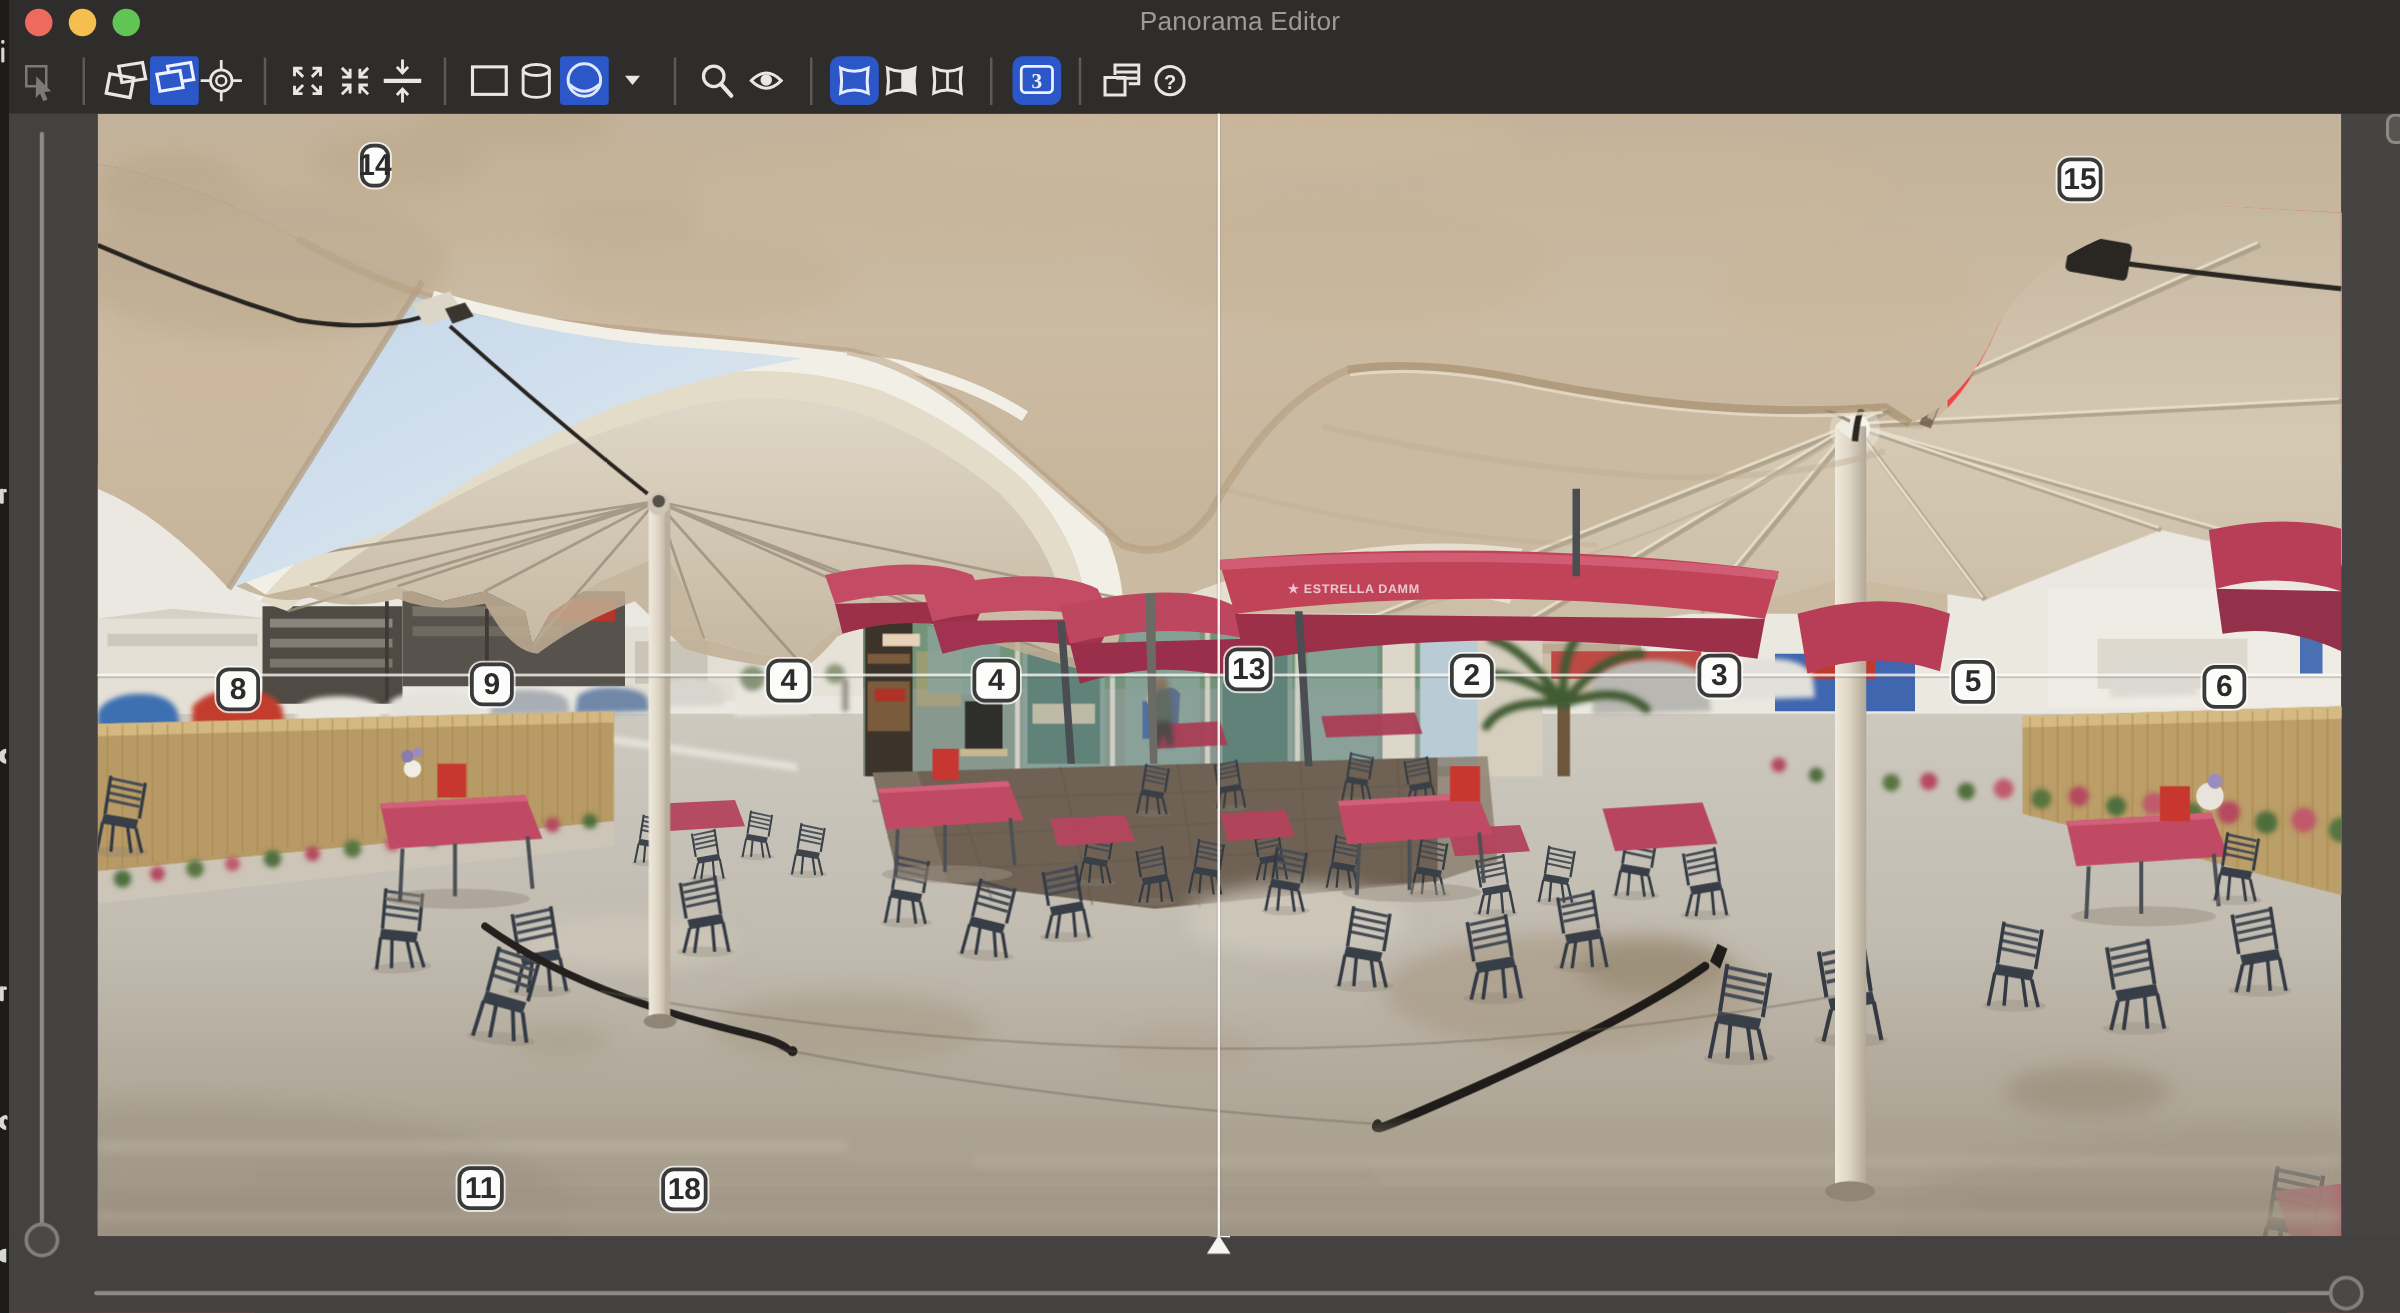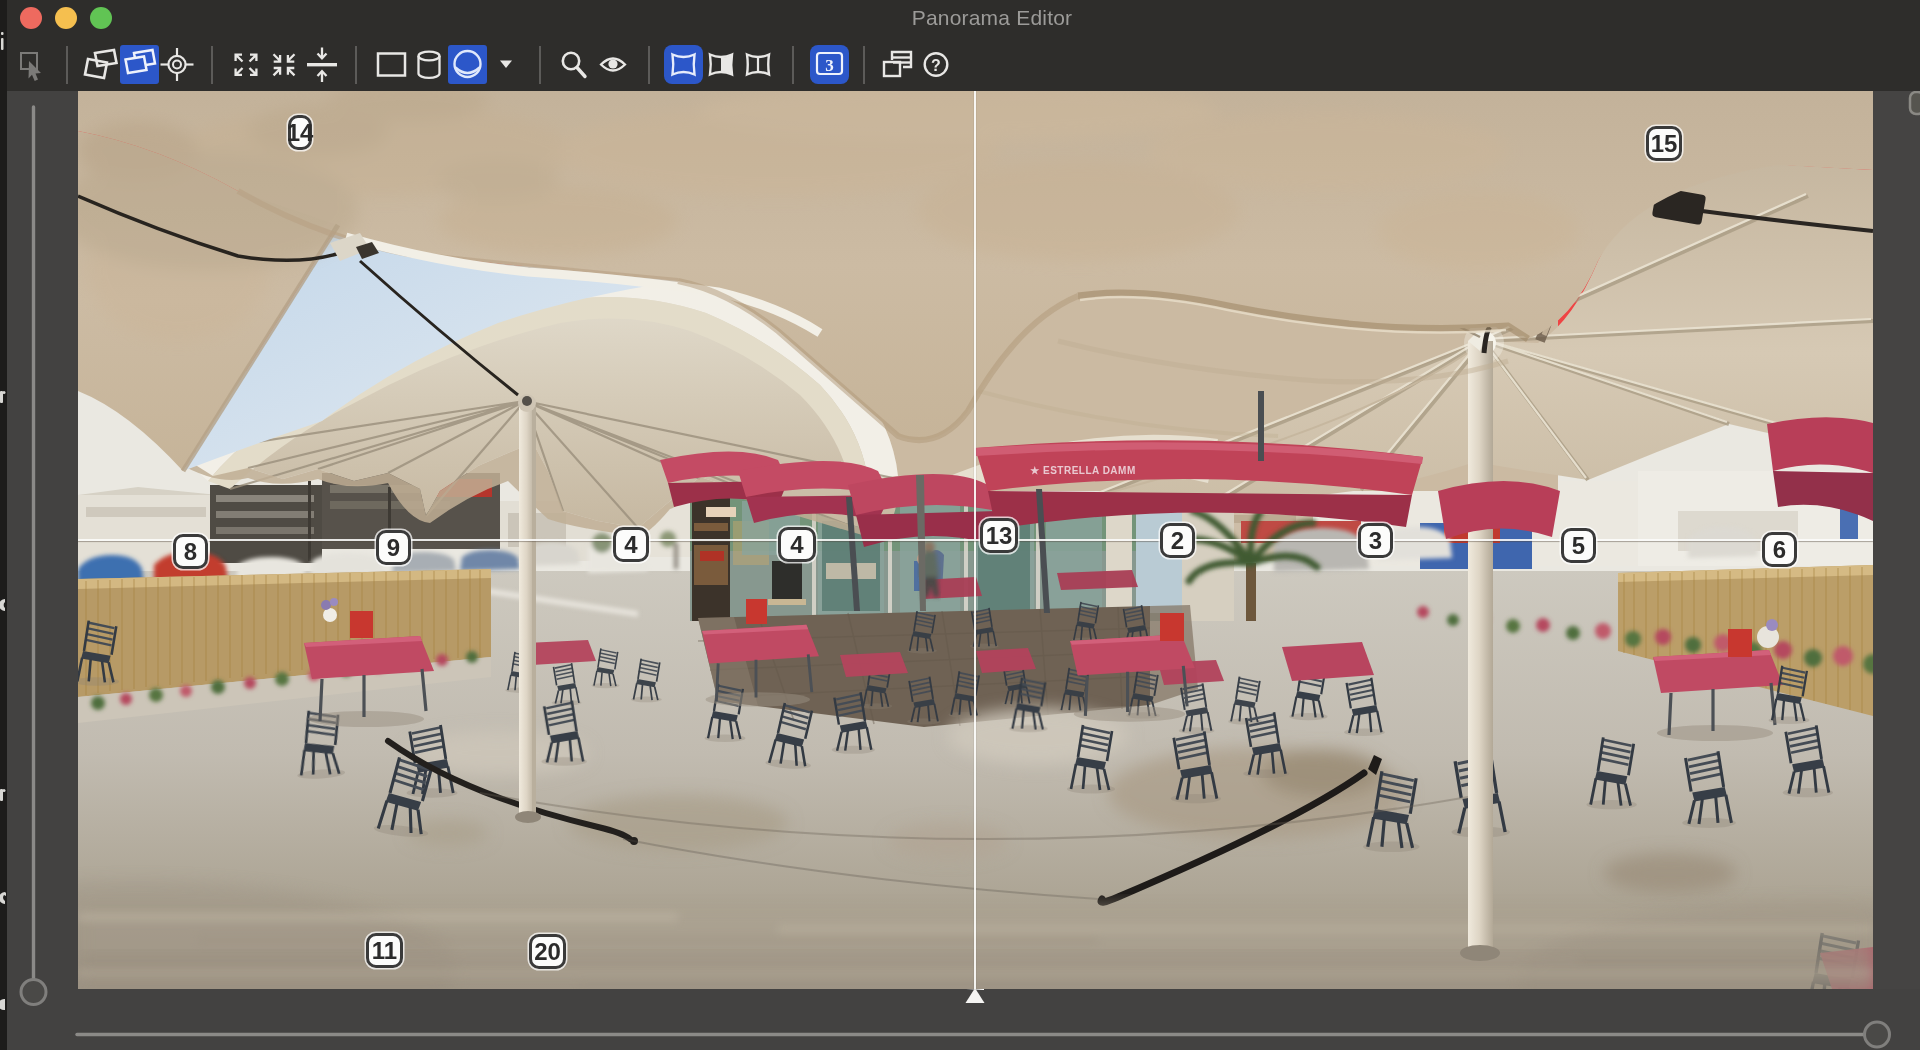--- a/index.html
+++ b/index.html
@@ -601,14 +601,14 @@
   <div class="badge" style="left:173px;top:534px;width:35px;height:35px;">8</div>
   <div class="badge" style="left:376px;top:530px;width:35px;height:35px;">9</div>
   <div class="badge" style="left:613px;top:527px;width:36px;height:35px;">4</div>
   <div class="badge" style="left:778px;top:527px;width:38px;height:35px;">4</div>
   <div class="badge" style="left:980px;top:518px;width:38px;height:35px;">13</div>
   <div class="badge" style="left:1160px;top:523px;width:35px;height:35px;">2</div>
   <div class="badge" style="left:1358px;top:523px;width:35px;height:35px;">3</div>
   <div class="badge" style="left:1561px;top:528px;width:35px;height:35px;">5</div>
   <div class="badge" style="left:1762px;top:532px;width:35px;height:35px;">6</div>
   <div class="badge" style="left:366px;top:933px;width:37px;height:35px;">11</div>
-  <div class="badge" style="left:529px;top:934px;width:37px;height:35px;">20</div>
+  <div class="badge" style="left:529px;top:934px;width:37px;height:35px;">18</div>
 </div>
 
 </body></html>

